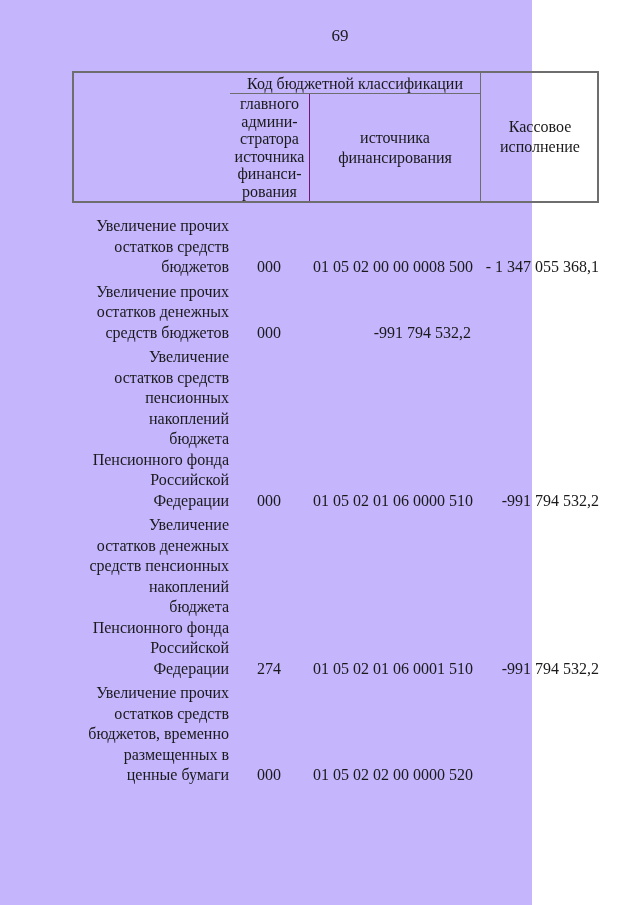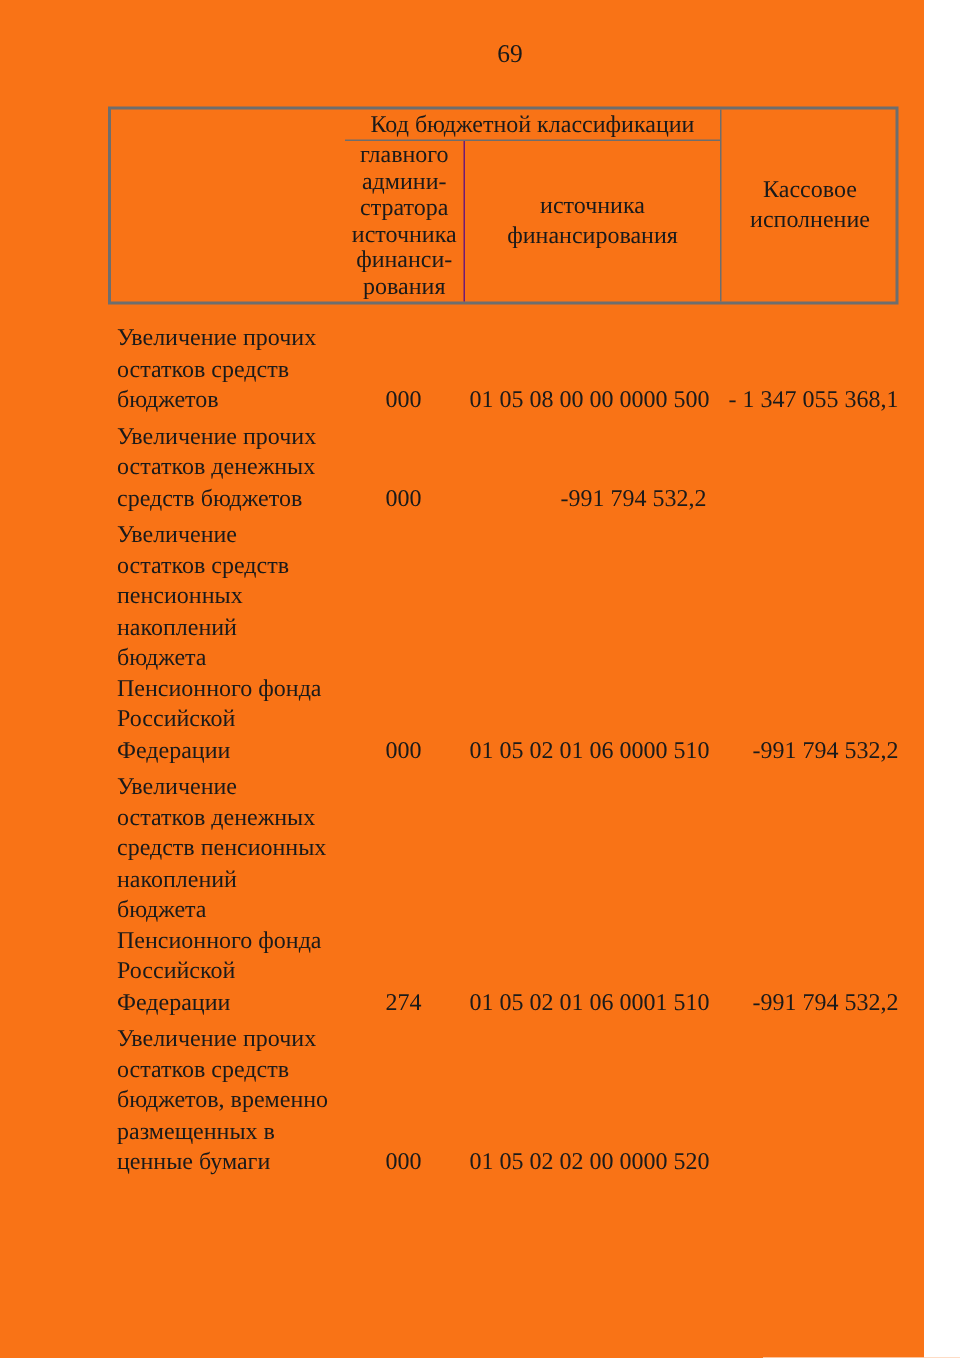--- a/index.html
+++ b/index.html
@@ -5,22 +5,22 @@
   * { margin: 0; padding: 0; box-sizing: border-box; }
   html, body {
     width: 640px; height: 905px;
     background: #ffffff;
     font-family: "Liberation Serif", "DejaVu Serif", serif;
     color: #1a1a1a;
     overflow: hidden;
   }
   .page {
     position: relative;
-    width: 616px; height: 905px;
-    background: #f97316;
+    width: 532px; height: 905px;
+    background: #c4b5fd;
   }
   .page-number {
     position: absolute;
     top: 26px; left: 40px; width: 600px;
     text-align: center;
     font-size: 17px;
   }
   .doc-table {
     position: absolute;
     left: 72px; top: 71px;
@@ -54,20 +54,21 @@
     grid-template-columns: 157px 80px 162px 128px;
     align-items: end;
     margin-top: 4px;
     font-size: 16px;
     line-height: 20.5px;
   }
   .trow:first-child { margin-top: 0; }
   .c-name {
     padding-left: 6px;
     white-space: pre-line;
+    text-align: right;
   }
   .c-admin { text-align: center; white-space: nowrap; }
   .c-code  { text-align: left; padding-left: 4px; white-space: nowrap; }
   .c-amount { text-align: right; white-space: nowrap; }
 </style>
 </head>
 <body>
 
 <div class="page">
 
@@ -89,21 +90,21 @@
 исполнение</div>
     </div>
 
     <div class="tbl-body">
 
       <div class="trow">
         <div class="c-name">Увеличение прочих
 остатков средств
 бюджетов</div>
         <div class="c-admin">000</div>
-        <div class="c-code">01 05 08 00 00 0000 500</div>
+        <div class="c-code">01 05 02 00 00 0008 500</div>
         <div class="c-amount">- 1 347 055 368,1</div>
       </div>
 
       <div class="trow">
         <div class="c-name">Увеличение прочих
 остатков денежных
 средств бюджетов</div>
         <div class="c-admin">000</div>
         <div class="c-amount">-991 794 532,2</div>
       </div>

